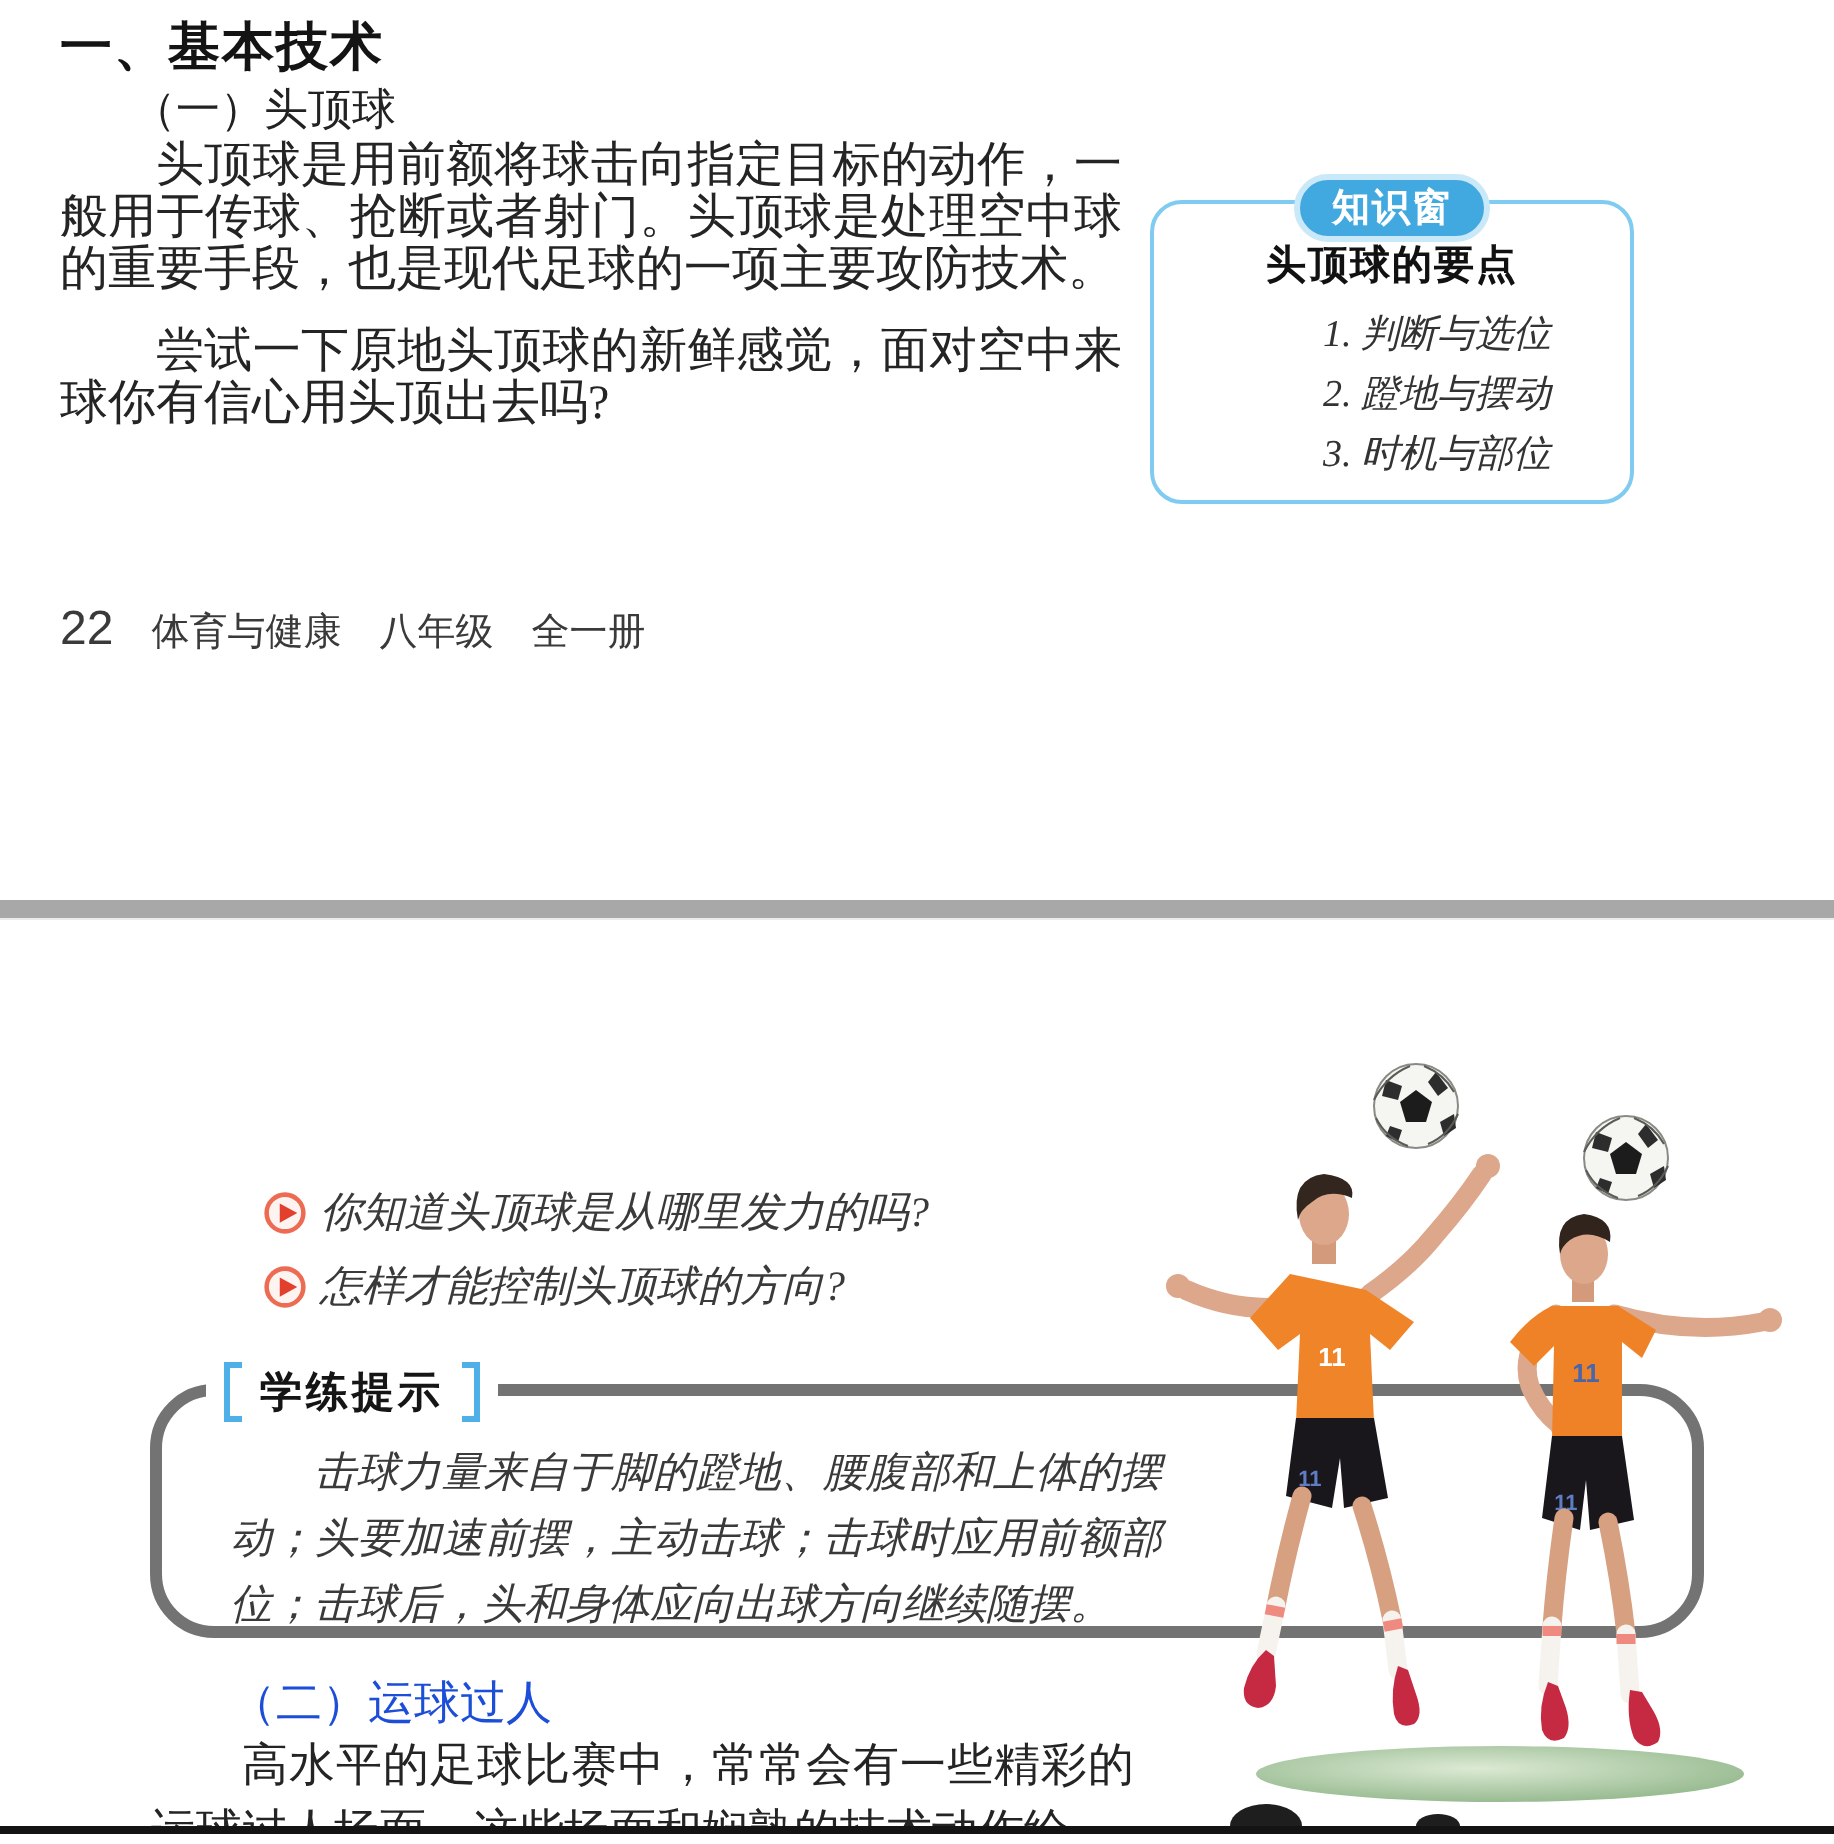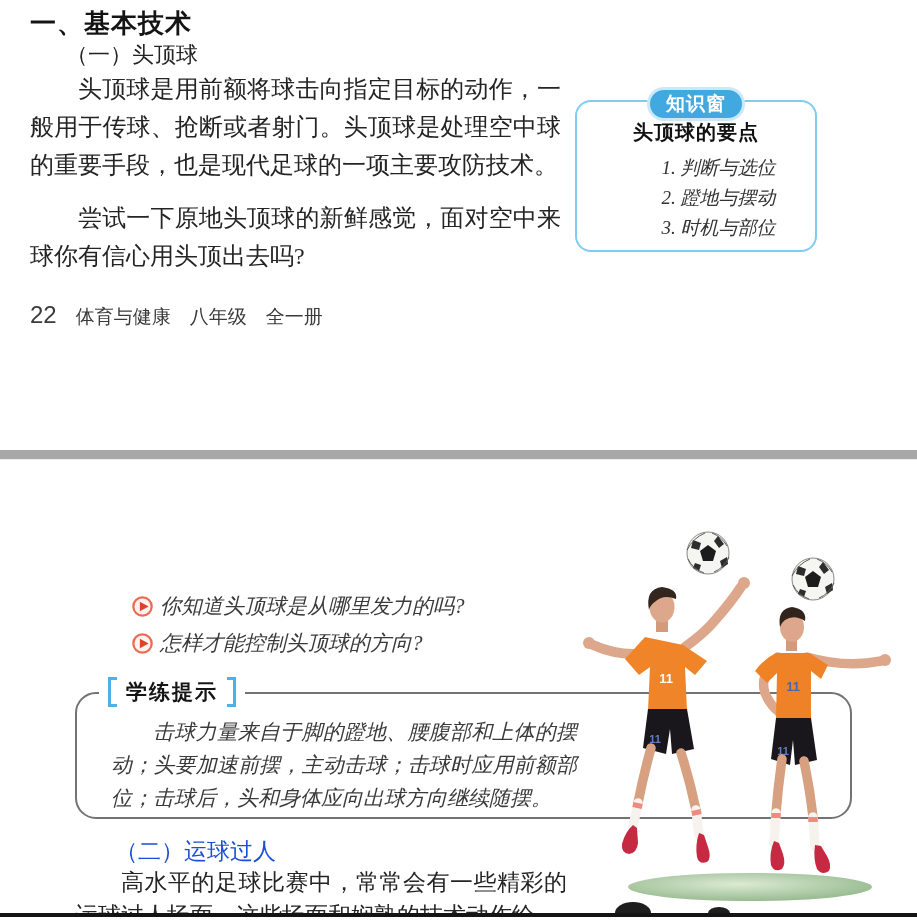--- a/index.html
+++ b/index.html
@@ -11,21 +11,21 @@
   .sans{font-family:"Liberation Sans", sans-serif;}
   .serif{font-family:"Liberation Serif", serif;}
   .kaiti{font-family:"Liberation Serif", serif;font-style:italic;text-align:center;}
   .abs{position:absolute;}
 
   
   .h1{left:30px;top:6px;font-size:26px;font-weight:bold;color:#141414;letter-spacing:1px;}
   .h2{left:66px;top:40px;font-size:22px;color:#222;}
   .body-copy{left:30px;top:70px;width:531px;color:#242424;}
   .body-copy p{
-    margin:0;font-size:24px;line-height:38px;text-align:justify;
+    margin:0;font-size:24px;line-height:26px;text-align:justify;
     text-indent:2em;
   }
   .body-copy p + p{margin-top:15px;}
 
   .kbox{
     left:575px;top:100px;width:242px;height:152px;
     border:2px solid #7fccf0;border-radius:16px;background:#fff;
     box-sizing:border-box;
   }
   .kbox-badge{
@@ -45,21 +45,21 @@
   .divider{left:0;top:450px;width:917px;height:9px;background:#a8a8a8;border-bottom:1px solid #ececec;}
 
   
   .questions{left:132px;top:594px;z-index:2;}
   .q-row{display:flex;align-items:center;gap:7px;margin-bottom:13px;}
   .q-row svg{flex:0 0 auto;display:block;}
   .q-text{font-size:21px;color:#3a3a3a;line-height:24px;}
 
   .tips-box{
     left:75px;top:692px;width:777px;height:127px;box-sizing:border-box;
-    border:2px solid #737373;border-radius:21px;background:transparent;z-index:1;
+    border:6px solid #737373;border-radius:32px;background:transparent;z-index:1;
   }
   .tips-label{
     position:absolute;top:-17px;left:22px;background:#fff;
     padding:0 9px;display:flex;align-items:center;gap:9px;
   }
   .bracket{width:9px;height:30px;box-sizing:border-box;}
   .bracket-l{border-left:3px solid #4fb0e8;border-top:3px solid #4fb0e8;border-bottom:3px solid #4fb0e8;}
   .bracket-r{border-right:3px solid #4fb0e8;border-top:3px solid #4fb0e8;border-bottom:3px solid #4fb0e8;}
   .tips-title{font-size:21px;font-weight:bold;color:#151515;letter-spacing:2px;}
   .tips-body{

